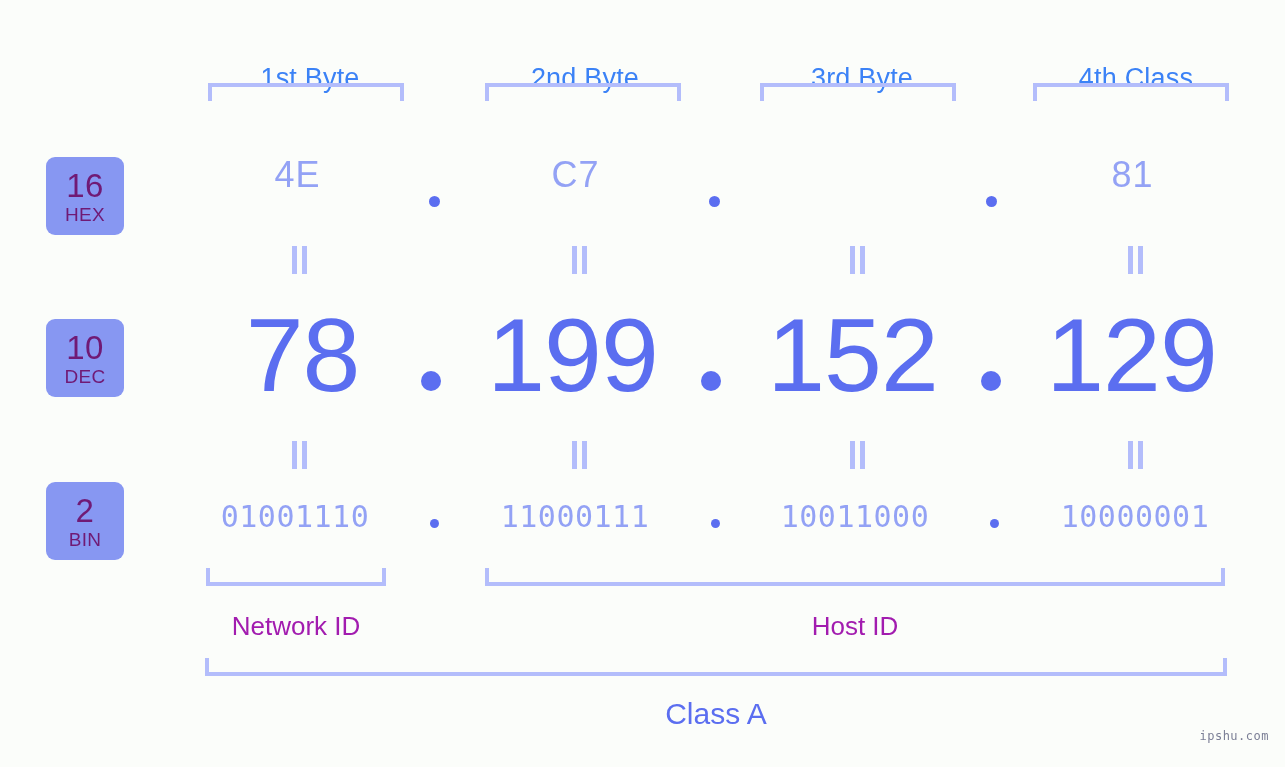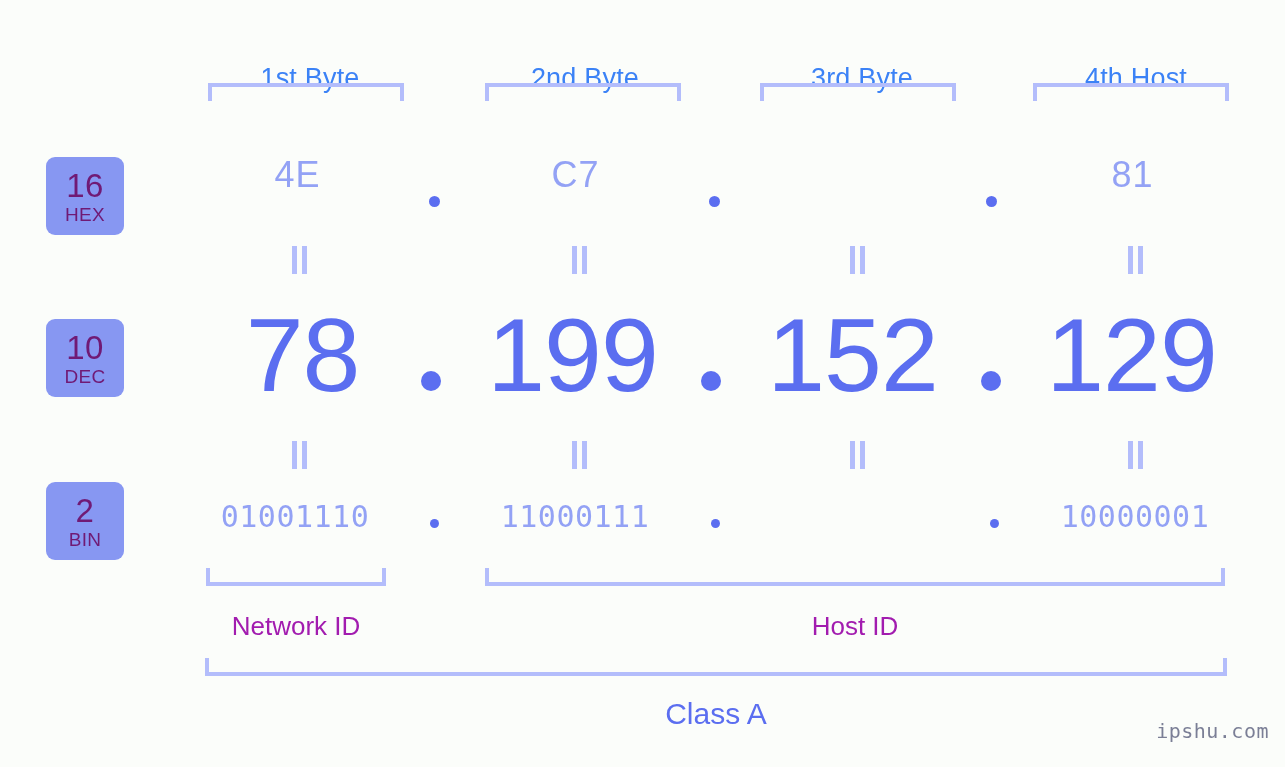--- a/index.html
+++ b/index.html
@@ -166,34 +166,34 @@
     text-align: center;
     white-space: nowrap;
   }
 
   
   .watermark {
     position: absolute;
     right: 16px;
     bottom: 24px;
     font-family: "DejaVu Sans Mono", monospace;
-    font-size: 20px;
+    font-size: 12px;
     color: #7b7f96;
     letter-spacing: 0.5px;
   }
 </style>
 </head>
 <body>
 
 <div class="stage">
 
   <div class="byte-label" style="left:195px; width:230px;">1st Byte</div>
   <div class="byte-label" style="left:470px; width:230px;">2nd Byte</div>
   <div class="byte-label" style="left:747px; width:230px;">3rd Byte</div>
-  <div class="byte-label" style="left:1021px; width:230px;">4th Host</div>
+  <div class="byte-label" style="left:1021px; width:230px;">4th Class</div>
 
   <div class="bracket-top" style="left:208px; top:83px; width:196px;"></div>
   <div class="bracket-top" style="left:485px; top:83px; width:196px;"></div>
   <div class="bracket-top" style="left:760px; top:83px; width:196px;"></div>
   <div class="bracket-top" style="left:1033px; top:83px; width:196px;"></div>
 
   <div class="badge" style="top:157px;">
     <span class="base">16</span>
     <span class="name">HEX</span>
   </div>
@@ -254,20 +254,21 @@
 
   <div class="badge" style="top:482px;">
     <span class="base">2</span>
     <span class="name">BIN</span>
   </div>
 
   <div class="bin-val" style="left:190px; width:210px;">01001110</div>
   <div class="bin-dot" style="left:430px;"></div>
   <div class="bin-val" style="left:470px; width:210px;">11000111</div>
   <div class="bin-dot" style="left:711px;"></div>
+  <div class="bin-val" style="left:750px; width:210px;">10011000</div>
   <div class="bin-dot" style="left:990px;"></div>
   <div class="bin-val" style="left:1030px; width:210px;">10000001</div>
 
   <div class="bracket-bottom" style="left:206px; top:568px; width:180px;"></div>
   <div class="bracket-bottom" style="left:485px; top:568px; width:740px;"></div>
 
   <div class="section-label" style="left:206px; top:611px; width:180px;">Network ID</div>
   <div class="section-label" style="left:485px; top:611px; width:740px;">Host ID</div>
 
   <div class="bracket-bottom" style="left:205px; top:658px; width:1022px;"></div>

